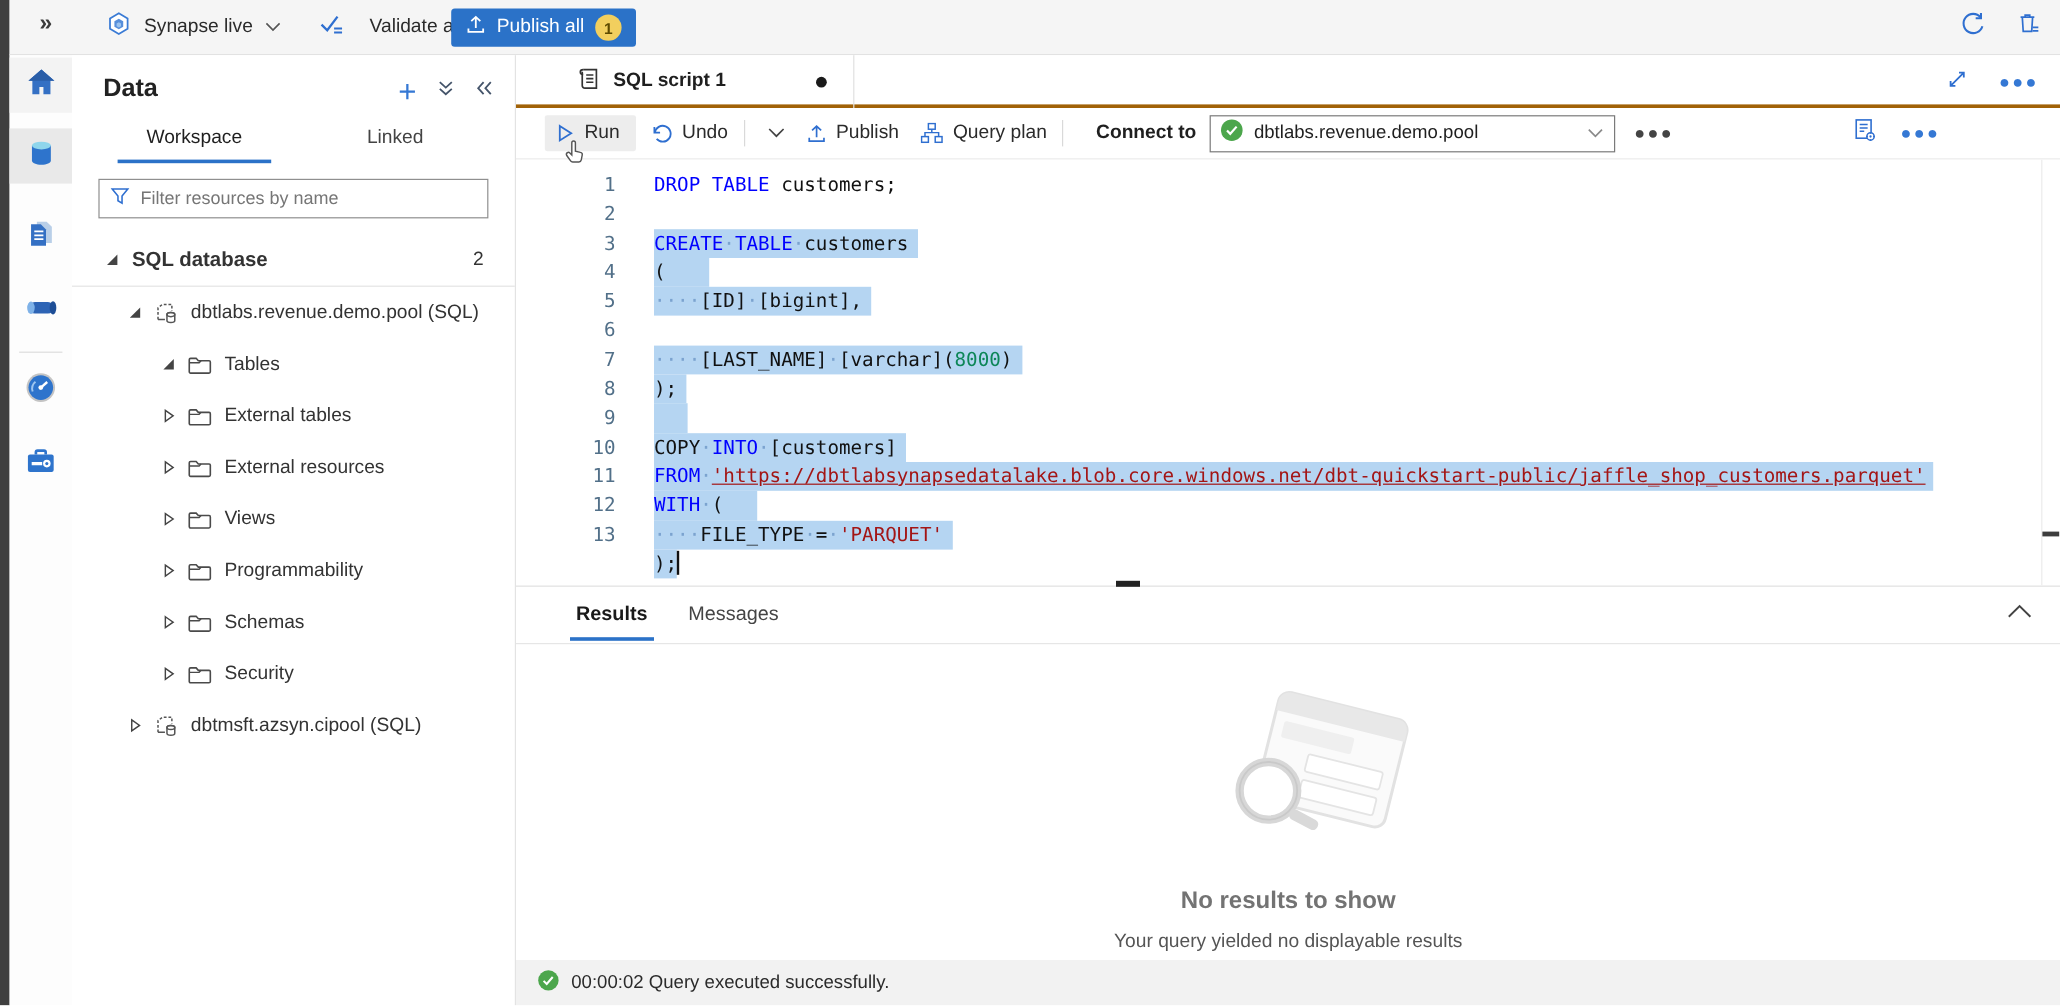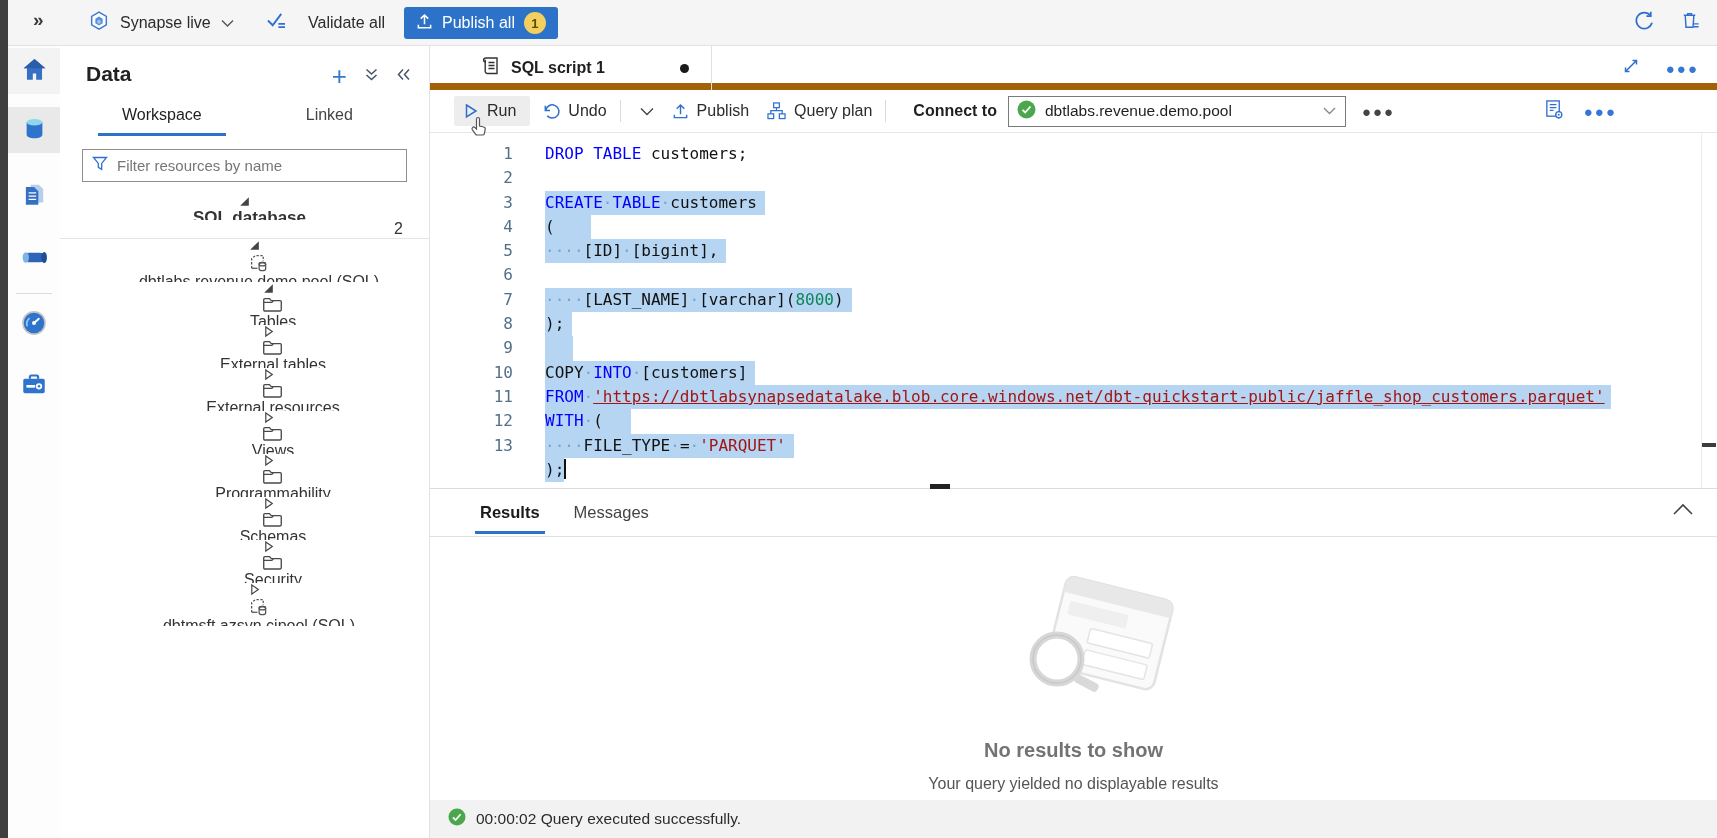--- a/index.html
+++ b/index.html
@@ -10,21 +10,21 @@
 
   
   .topbar { position:absolute; left:8px; top:0; width:1709px; height:46px; background:#f5f5f5;
     border-bottom:1px solid #e2e2e2; }
   .expand-btn { position:absolute; left:25px; top:9px; font-size:19px; font-weight:bold; color:#3a3a3a; cursor:pointer; }
   .synapse-group { position:absolute; left:80px; top:0; height:45px; display:flex; align-items:center; gap:10px; }
   .synapse-label { font-size:16px; color:#2b2b2b; }
   .chev { color:#555; }
   .validate-group { position:absolute; left:258px; top:0; height:45px; display:flex; align-items:center; gap:21px; font-size:16px; color:#2b2b2b; }
   .publish-btn { position:absolute; left:368px; top:7px; height:32px; padding:0 12px 0 12px; border-radius:3px;
-    background:var(--accent,#2573c9); display:flex; align-items:center; gap:9px; color:#fff; font-size:16px; border:none; cursor:pointer;margin-left:28px; }
+    background:var(--accent,#2573c9); display:flex; align-items:center; gap:9px; color:#fff; font-size:16px; border:none; cursor:pointer; }
   .publish-badge { width:22px; height:22px; border-radius:50%; background:var(--badge,#f4cf56); color:#5d4a00;
     font-size:13px; font-weight:bold; display:flex; align-items:center; justify-content:center; }
   .topbar-right { position:absolute; right:16px; top:0; height:45px; display:flex; align-items:center; gap:26px; }
 
   
   .rail { position:absolute; left:8px; top:46px; width:52px; height:792px; background:#fdfdfd; }
   .rail-item { position:absolute; left:0; width:52px; height:46px; display:flex; align-items:center; justify-content:center; cursor:pointer; }
   .rail-item.bg1 { background:#f3f3f3; }
   .rail-item.active { background:#e9e9e9; }
   .rail-divider { position:absolute; left:8px; width:36px; height:1px; background:#dcdcdc; }
@@ -36,33 +36,33 @@
   .panel-header-icons { margin-left:auto; display:flex; align-items:center; gap:17px; }
   .plus-icon { font-size:26px; font-weight:300; color:#3578d4; line-height:20px; cursor:pointer; }
   .panel-tabs { display:flex; margin-top:14px; padding-left:38px; gap:56px; }
   .panel-tab { font-size:16px; color:#444; padding:6px 24px 9px 24px; cursor:pointer; }
   .panel-tab.active { color:#1f1f1f; border-bottom:3px solid var(--accent,#3b7dd8); }
   .filter-box { margin:13px 22px 0 22px; height:33px; border:1px solid #8f8f8f; background:#fff;
     display:flex; align-items:center; padding:0 9px; gap:9px;justify-content:space-between; }
   .filter-box input { border:none; outline:none; flex:1; font-size:15px; font-family:"Liberation Sans",sans-serif; color:#333; background:transparent; }
   .filter-box input::placeholder { color:#767676; }
   .tree { margin-top:13px; }
-  .tree-row { height:43px; display:flex; align-items:center; font-size:16px; color:#333; cursor:pointer; padding-right:26px;flex-direction:column; }
+  .tree-row { height:43px; display:flex; align-items:center; font-size:16px; color:#333; cursor:pointer; padding-right:26px; }
   .tree-row .arrow { width:14px; display:flex; justify-content:center; flex:none; }
   .tree-row .t-icon { margin-left:9px; flex:none; display:flex; }
   .tree-row .t-label { margin-left:10px; white-space:nowrap; overflow:hidden; text-overflow:ellipsis; }
   .tree-row.lvl1 { padding-left:26px; font-weight:bold; font-size:17px; }
   .tree-row.lvl2 { padding-left:45px; }
   .tree-row.lvl3 { padding-left:73px; }
   .tree-count { margin-left:auto; font-weight:normal; font-size:16px; color:#333; }
   .tree-divider { height:1px; background:#e4e4e4; }
 
   
   .main { position:absolute; left:430px; top:46px; width:1287px; height:792px; }
-  .tabstrip { position:relative; height:44px; border-bottom:7px solid #a16207; background:#fff; }
+  .tabstrip { position:relative; height:44px; border-bottom:3px solid #a16207; background:#fff; }
   .doc-tab { position:absolute; left:0; top:0; width:282px; height:44px; border-right:1px solid #e0e0e0;
     display:flex; align-items:center; padding-left:50px; gap:11px; cursor:pointer; }
   .doc-tab-title { font-size:16px; font-weight:bold; color:#1f1f1f; }
   .dirty-dot { width:9px; height:9px; border-radius:50%; background:#1a1a1a; margin-left:auto; margin-right:22px; }
   .tab-actions { position:absolute; right:18px; top:0; height:44px; display:flex; align-items:center; gap:26px; }
 
   .toolbar { position:relative; height:43px; border-bottom:1px solid #e6e6e6; display:flex; align-items:center; background:#fff; }
   .tb-btn { display:flex; align-items:center; gap:8px; font-size:16px; color:#2b2b2b; cursor:pointer; }
   .tb-run { margin-left:24px; padding:6px 14px 6px 9px; background:#ededed; border-radius:2px; }
   .tb-undo { margin-left:12px; }

